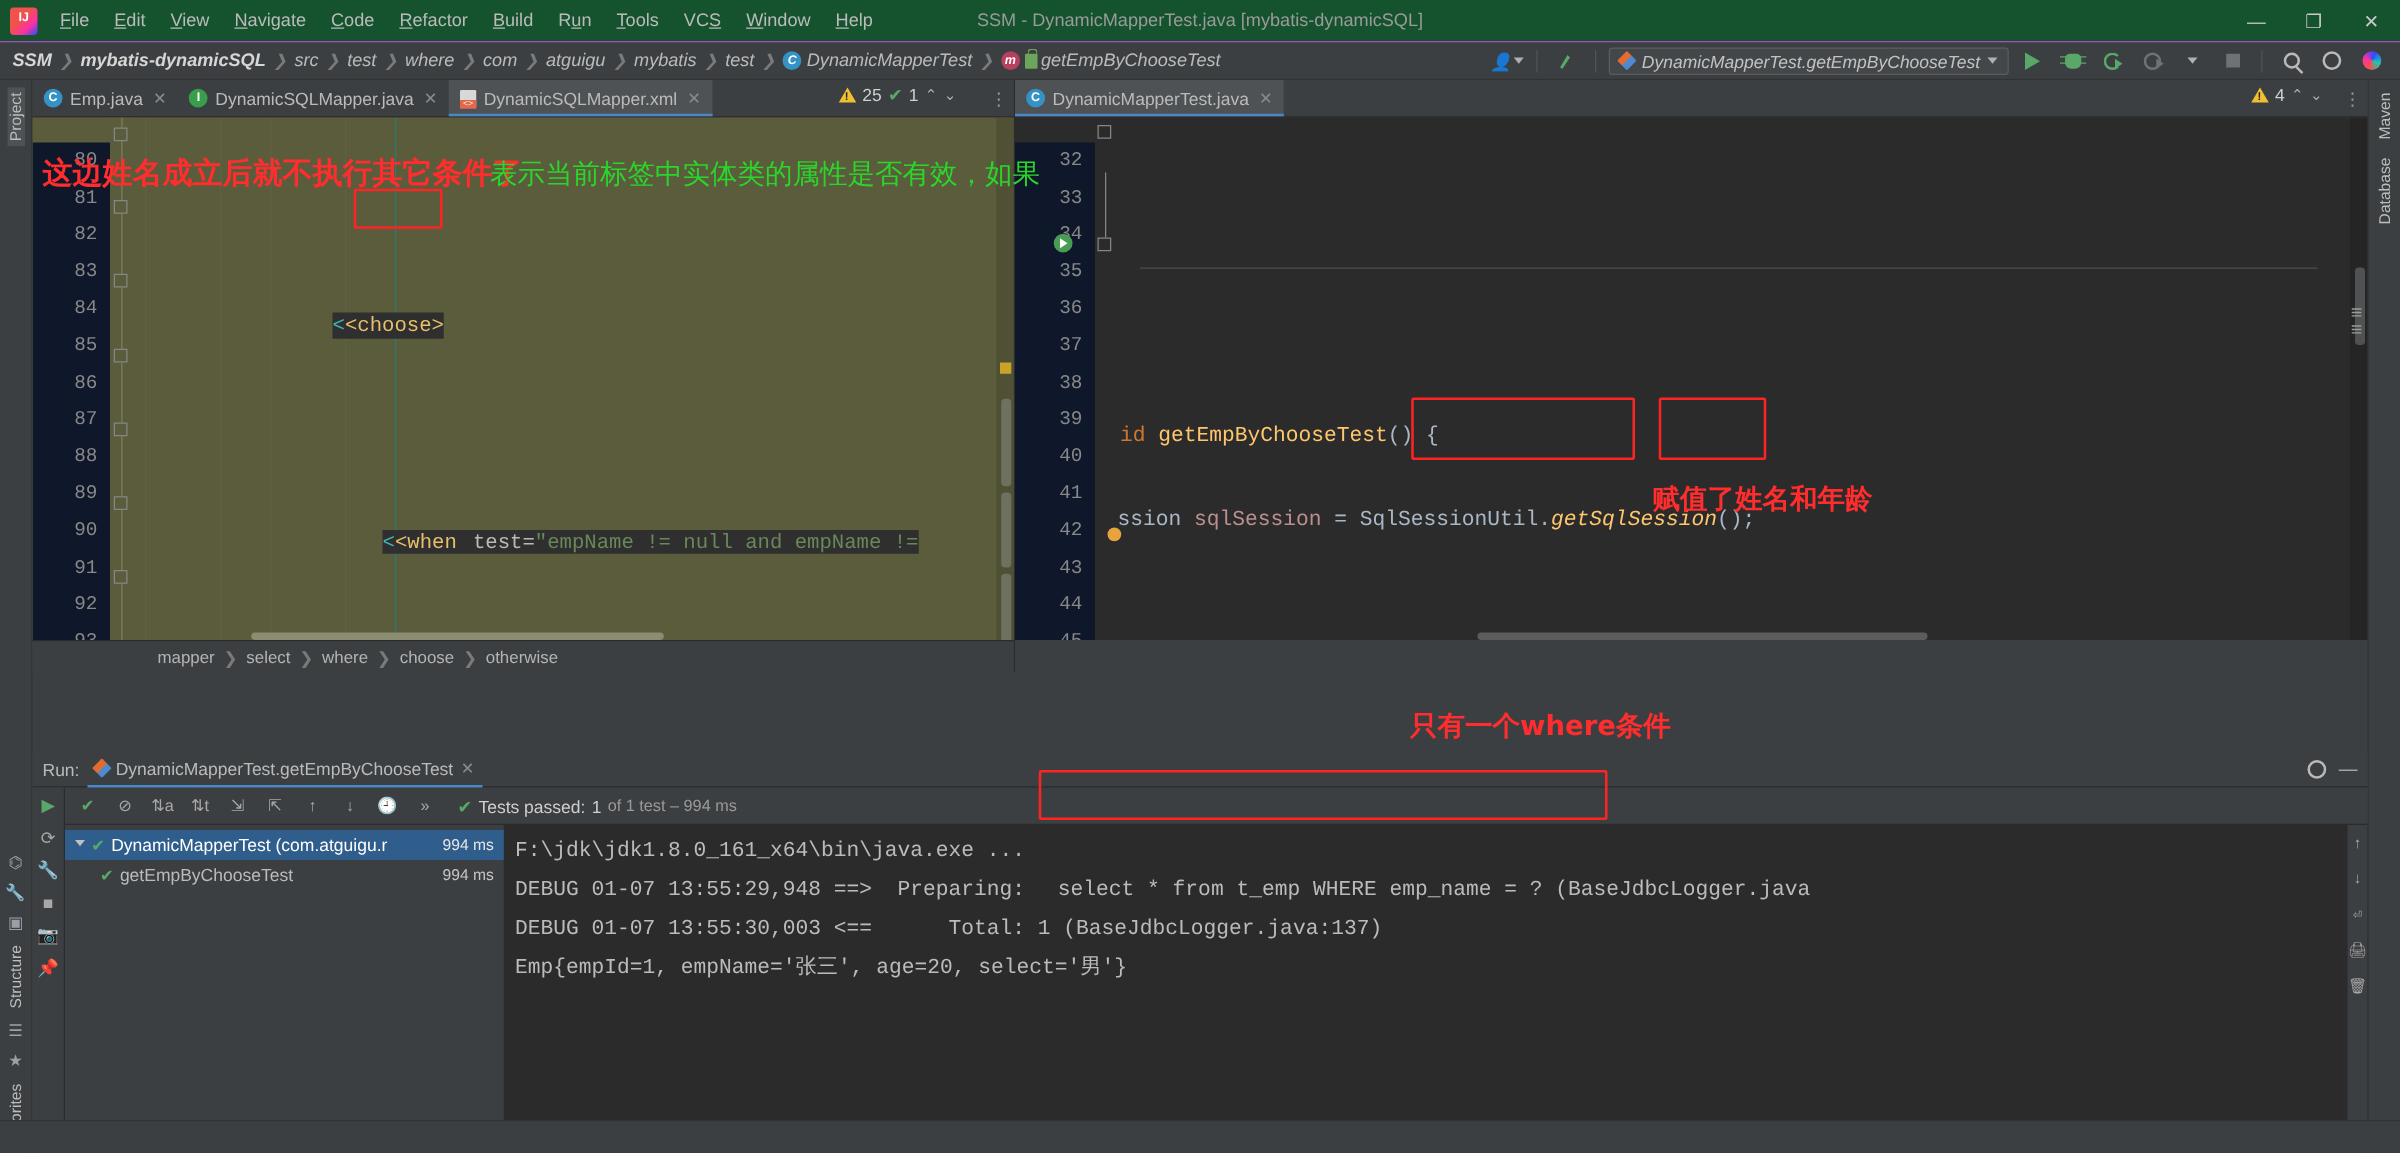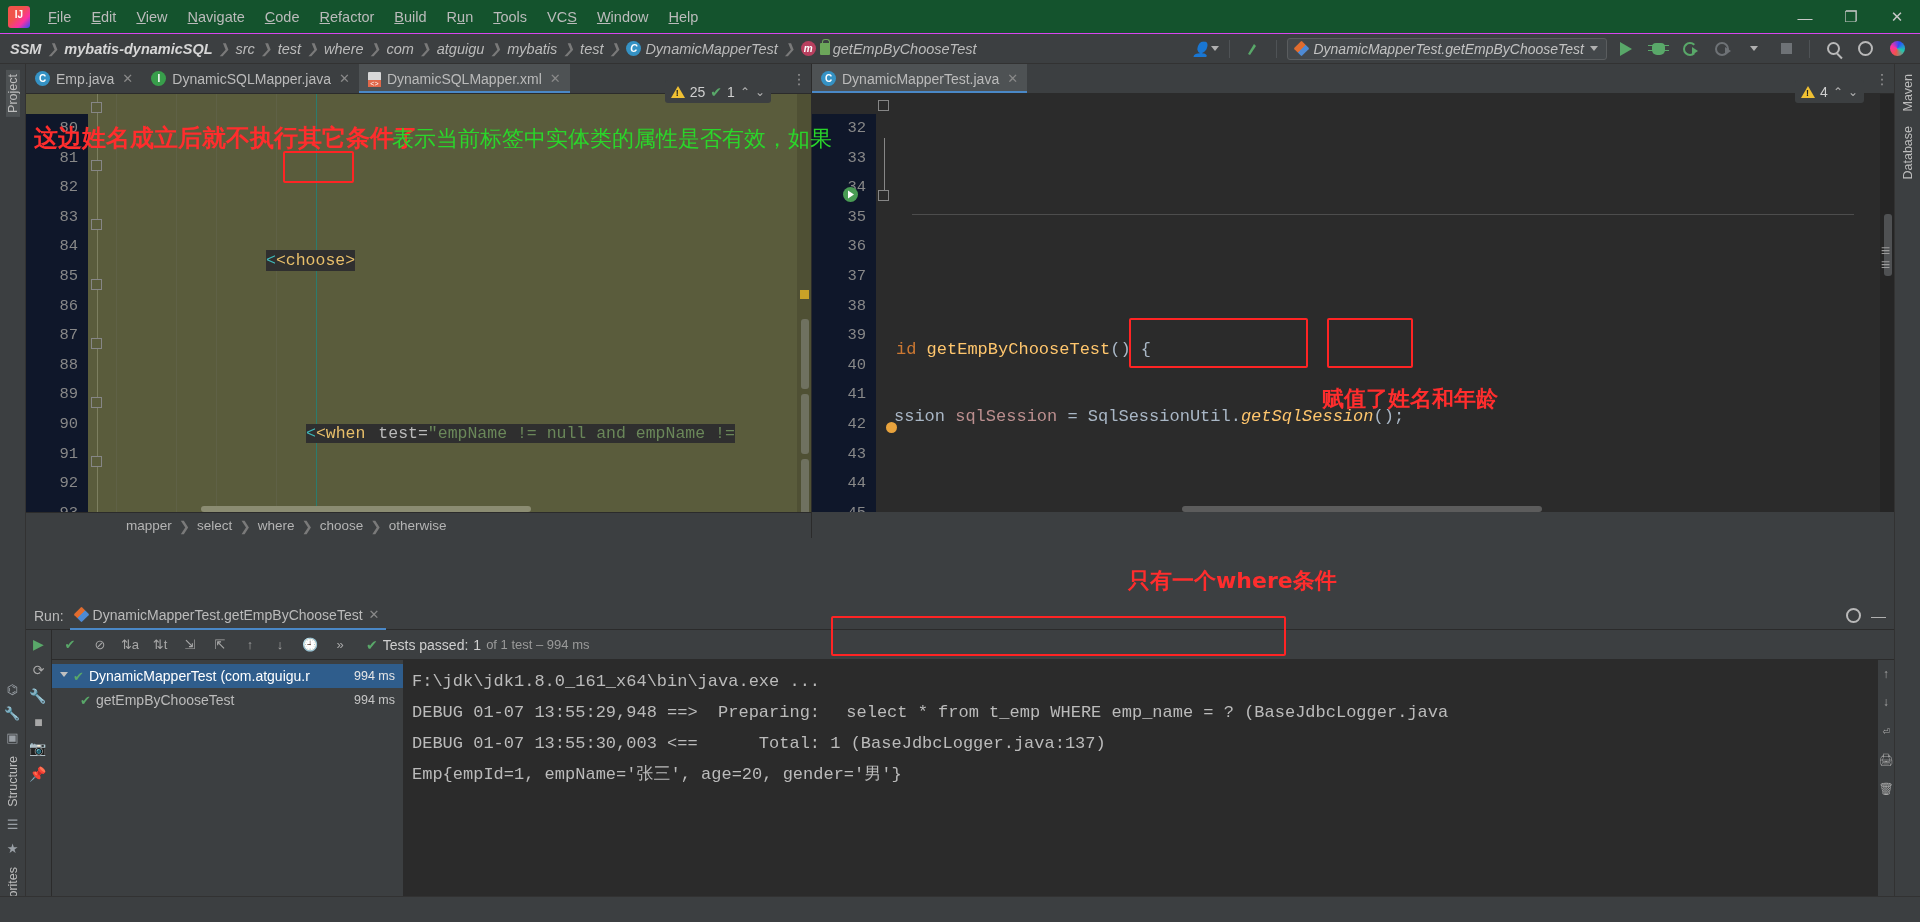--- a/index.html
+++ b/index.html
@@ -160,21 +160,21 @@
   .indentguide.cur{ background:#2b7b6e; }
 
   .breadcrumbbar{
     position:absolute;left:0;right:0;bottom:0;height:26px;background:#3c3f41;
     display:flex;align-items:center;padding-left:100px; font-size:13.5px;color:#b4b4b4;
     border-top:1px solid #2b2b2b;
   }
   .breadcrumbbar .sep{ color:#7a7a7a; margin:0 7px; }
 
   .inspect{
-    position:absolute;right:40px;top:16px;height:23px;display:flex;align-items:center;gap:5px;
+    position:absolute;right:40px;top:0;height:23px;display:flex;align-items:center;gap:5px;
     background:#3c3f41;border-radius:3px;padding:0 6px;font-size:14px;color:#cfcfcf;z-index:5;
   }
   .warnT{ width:0;height:0;border-left:7px solid transparent;border-right:7px solid transparent;border-bottom:12px solid #f0c033;position:relative;}
   .warnT:after{content:"!";position:absolute;left:-2px;top:2px;font-size:9px;color:#222;font-weight:bold;}
   .okchk{ color:#59a869; font-size:14px; }
   .chev{ color:#b0b0b0; font-size:12px; cursor:pointer;}
 
   
   .stripe{ position:absolute;right:0;top:0;bottom:0;width:14px;background:rgba(0,0,0,0.12); }
   .stripe .mark{ position:absolute;right:2px;width:9px;height:9px;background:#c9a227; }
@@ -241,20 +241,21 @@
       <div class="menu-item"><u>N</u>avigate</div>
       <div class="menu-item"><u>C</u>ode</div>
       <div class="menu-item"><u>R</u>efactor</div>
       <div class="menu-item"><u>B</u>uild</div>
       <div class="menu-item">R<u>u</u>n</div>
       <div class="menu-item"><u>T</u>ools</div>
       <div class="menu-item">VC<u>S</u></div>
       <div class="menu-item"><u>W</u>indow</div>
       <div class="menu-item"><u>H</u>elp</div>
     </div>
+    <div class="win-title">SSM - DynamicMapperTest.java [mybatis-dynamicSQL]</div>
     <div class="win-buttons">
       <div class="win-btn">—</div>
       <div class="win-btn">❐</div>
       <div class="win-btn close">✕</div>
     </div>
   </div>
 
   <div class="navbar">
     <div class="crumb bold">SSM</div>
     <span class="crumb-sep">❯</span>
@@ -611,21 +612,21 @@
                 <span style="color:#59a869;font-size:13px;">✔</span>
                 <span>getEmpByChooseTest</span>
                 <span class="ms">994 ms</span>
               </div>
             </div>
 
             <div class="console">
               <div class="coline">F:\jdk\jdk1.8.0_161_x64\bin\java.exe ...</div>
               <div class="coline"><span>DEBUG 01-07 13:55:29,948 ==&gt;  Preparing: </span><span style="display:inline-block;width:16px"></span><span>select * from t_emp WHERE emp_name = ?</span><span> (BaseJdbcLogger.java</span></div>
               <div class="coline">DEBUG 01-07 13:55:30,003 &lt;==      Total: 1 (BaseJdbcLogger.java:137)</div>
-              <div class="coline">Emp{empId=1, empName='张三', age=20, gender='男'}</div>
+              <div class="coline">Emp{empId=1, empName='张三', age=20, select='男'}</div>
 
               <div class="consolestrip">
                 <span style="color:#a8a8a8;font-size:12px;">↑</span>
                 <span style="color:#a8a8a8;font-size:12px;">↓</span>
                 <span style="color:#a8a8a8;font-size:12px;">⏎</span>
                 <span style="color:#a8a8a8;font-size:12px;">🖨</span>
                 <span style="color:#a8a8a8;font-size:12px;">🗑</span>
               </div>
             </div>
           </div>

